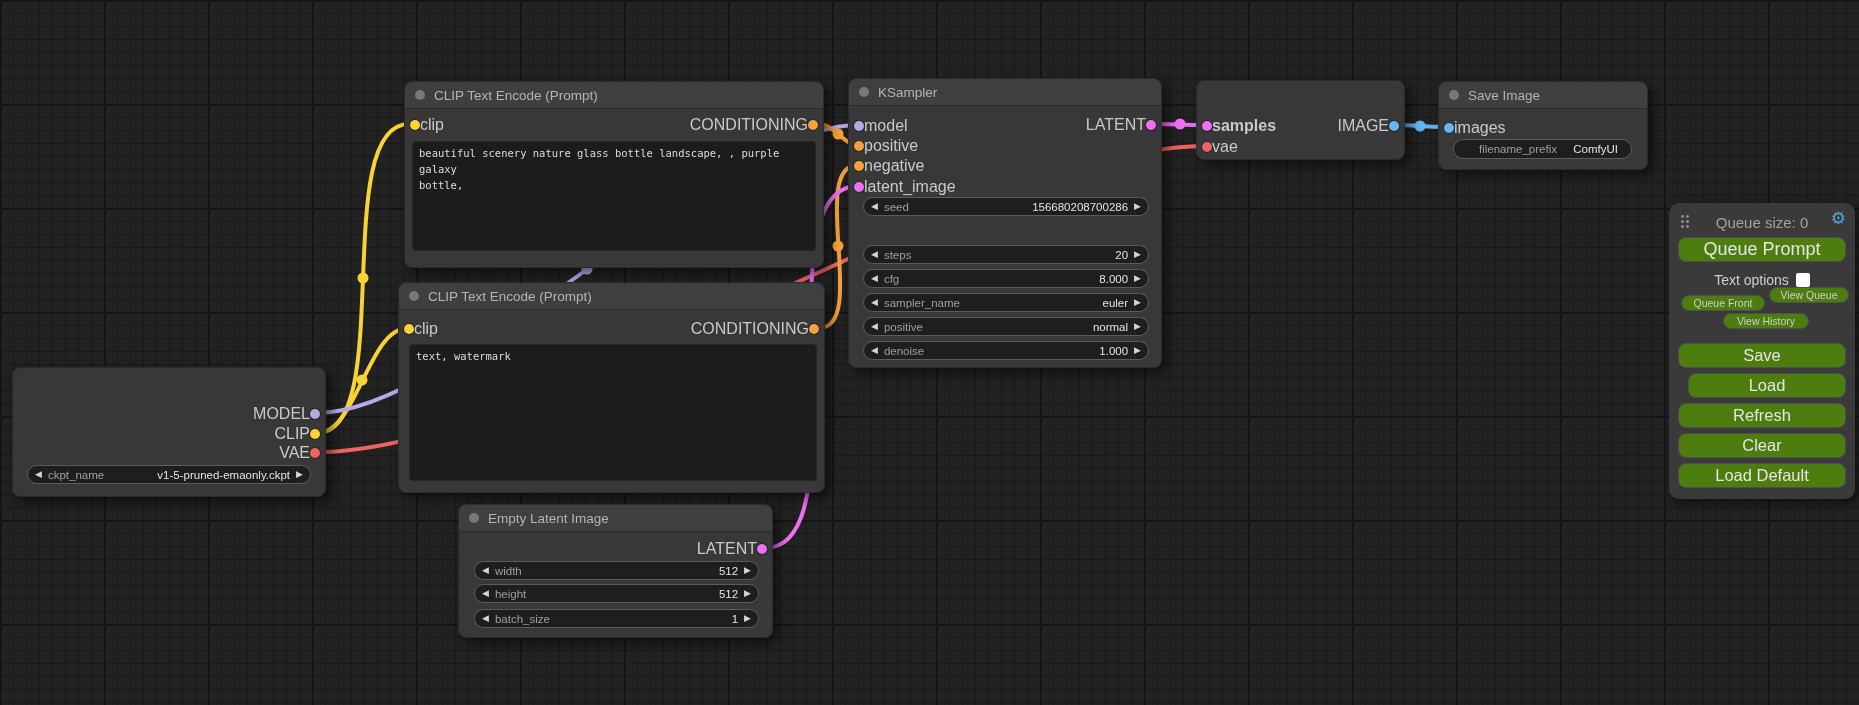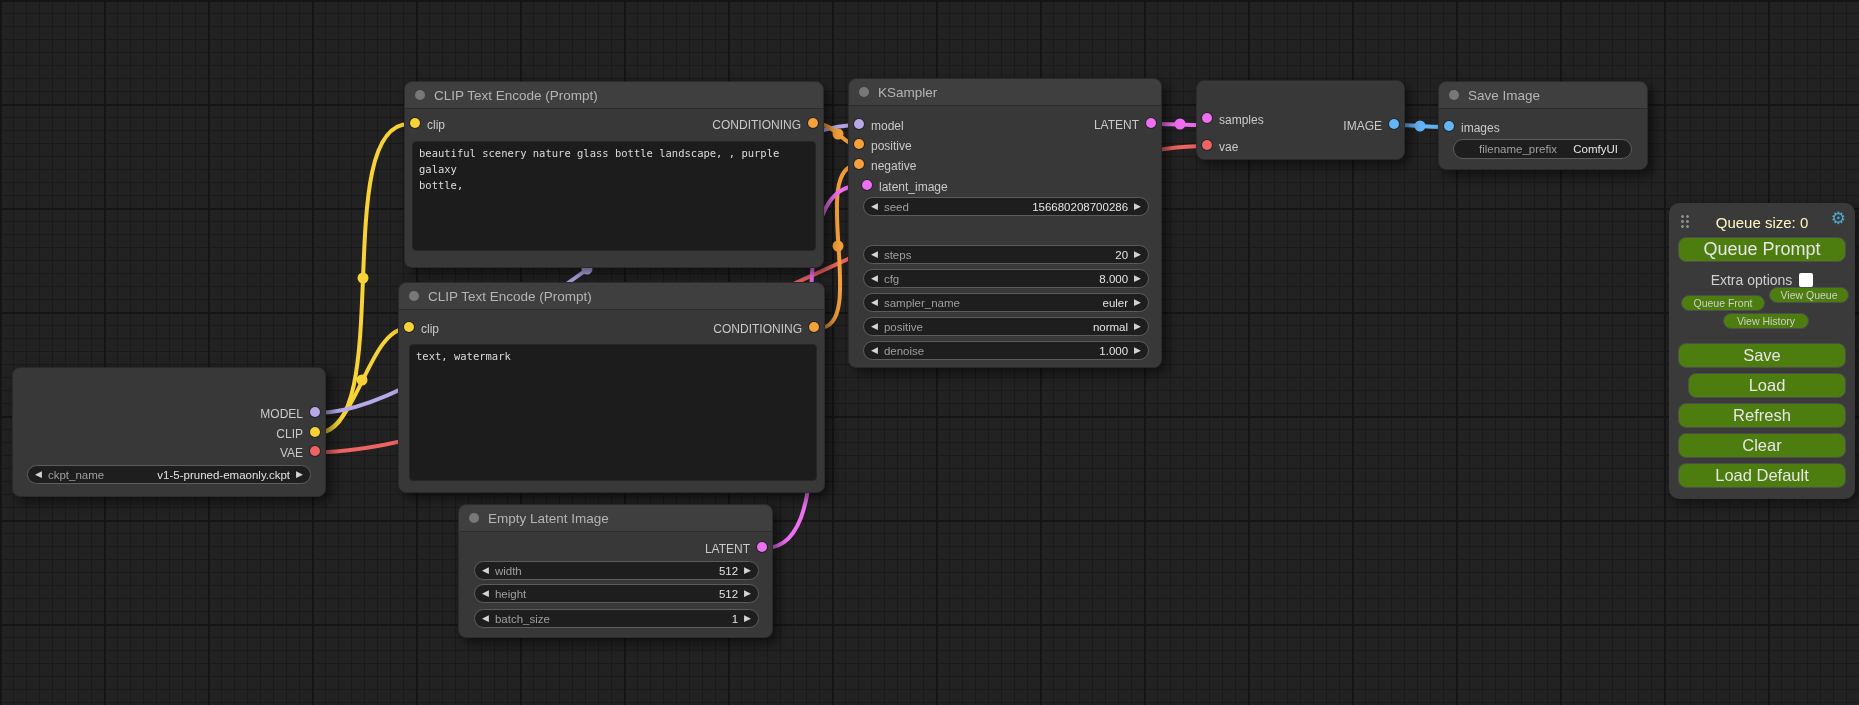--- a/index.html
+++ b/index.html
@@ -22,21 +22,21 @@
     box-shadow:5px 5px 12px rgba(0,0,0,.55);color:#c9c9c9;
     border:1px solid #2b2b2b;box-sizing:border-box;
   }
   .node-title{
     height:26px;background:#3f3f3f;border-radius:8px 8px 0 0;
     border-bottom:1px solid #2c2c2c;display:flex;align-items:center;
     padding:0 10px;gap:9px;font-size:13.5px;color:#b4b4b4;
   }
   .title-dot{width:10px;height:10px;border-radius:50%;background:#787878;flex:none;}
 
-  .port{position:absolute;display:flex;gap:7px;height:14px;font-size:12px;color:#c9c9c9;white-space:nowrap;}
+  .port{position:absolute;display:flex;align-items:center;height:14px;font-size:16px;color:#c9c9c9;white-space:nowrap;}
   .port.in{left:5px;}
   .port.out{right:5px;}
   .dot{width:10px;height:10px;border-radius:50%;flex:none;box-shadow:0 0 0 1px rgba(0,0,0,.35);}
 
   .c-model{background:#b7a8e8;} .c-clip{background:#f7d336;} .c-vae{background:#ee6462;}
   .c-cond{background:#f5a03a;}  .c-latent{background:#ee6ff1;} .c-image{background:#64b5f6;}
   .s-model{stroke:#b7a8e8;} .s-clip{stroke:#f7d336;} .s-vae{stroke:#ee6462;}
   .s-cond{stroke:#f5a03a;}  .s-latent{stroke:#ee6ff1;} .s-image{stroke:#64b5f6;}
   .f-model{fill:#b7a8e8;} .f-clip{fill:#f7d336;} .f-vae{fill:#ee6462;}
   .f-cond{fill:#f5a03a;}  .f-latent{fill:#ee6ff1;} .f-image{fill:#64b5f6;}
@@ -57,21 +57,21 @@
     font-size:10.5px;line-height:1.5;color:#dcdcdc;white-space:pre-wrap;word-break:break-word;
   }
 
   .queue-panel{
     position:absolute;z-index:3;background:#3a3a3a;border-radius:10px;
     box-shadow:4px 4px 12px rgba(0,0,0,.55);color:#d6d6d6;box-sizing:border-box;
   }
   .qp-header{position:absolute;top:9px;left:0;right:0;height:20px;display:flex;align-items:center;}
   .drag-handle{position:absolute;left:11px;top:2px;width:9px;height:14px;
     background-image:radial-gradient(#8d8d8d 1.3px,transparent 1.5px);background-size:5px 5px;}
-  .qp-title{flex:1;text-align:center;font-size:15px;color:#fef9c3;}
+  .qp-title{flex:1;text-align:center;font-size:15px;color:#a3a3a3;}
   .gear{position:absolute;right:9px;top:-2px;font-size:17px;color:#4fa8cf;line-height:1;cursor:pointer;}
   .qbtn{
     position:absolute;background:#4d7c0f;border:1px solid #4e4e4e;border-radius:8px;
     color:#e6e6e6;display:flex;align-items:center;justify-content:center;
     box-sizing:border-box;cursor:pointer;
   }
   .qbtn.big{left:9px;right:9px;height:25px;font-size:16.5px;}
   .qbtn.small{height:16px;font-size:10.5px;border-radius:9px;color:#cfcfcf;}
   .extra-row{position:absolute;left:0;right:0;display:flex;align-items:center;justify-content:center;gap:7px;font-size:14px;color:#cfcfcf;}
   .checkbox{width:14px;height:14px;background:#ffffff;border-radius:2px;flex:none;cursor:pointer;}
@@ -195,21 +195,21 @@
       <span>model</span>
     </div>
     <div class="port in" style="top:60px;">
       <span class="dot c-cond"></span>
       <span>positive</span>
     </div>
     <div class="port in" style="top:80px;">
       <span class="dot c-cond"></span>
       <span>negative</span>
     </div>
-    <div class="port in" style="top:101px;margin-left:8px;">
+    <div class="port in" style="top:101px;">
       <span class="dot c-latent"></span>
       <span>latent_image</span>
     </div>
     <div class="port out" style="top:39px;">
       <span>LATENT</span>
       <span class="dot c-latent"></span>
     </div>
 
     <div class="widget" style="left:14px;top:118px;width:286px;">
       <span class="warrow">◀</span>
@@ -243,21 +243,21 @@
     </div>
     <div class="widget" style="left:14px;top:262px;width:286px;">
       <span class="warrow">◀</span>
       <span class="wlabel">denoise</span>
       <span class="wvalue">1.000</span>
       <span class="warrow">▶</span>
     </div>
   </div>
 
   <div class="node" style="left:1196px;top:80px;width:209px;height:80px;">
-    <div class="port in" style="top:32px;">
+    <div class="port in" style="top:38px;font-weight:bold;">
       <span class="dot c-latent"></span>
       <span>samples</span>
     </div>
     <div class="port in" style="top:59px;">
       <span class="dot c-vae"></span>
       <span>vae</span>
     </div>
     <div class="port out" style="top:38px;">
       <span>IMAGE</span>
       <span class="dot c-image"></span>
@@ -280,21 +280,21 @@
   </div>
 
   <div class="queue-panel" style="left:1669px;top:203px;width:186px;height:296px;">
     <div class="qp-header">
       <span class="drag-handle"></span>
       <span class="qp-title">Queue size: 0</span>
       <span class="gear">⚙</span>
     </div>
     <div class="qbtn big" style="top:34px;font-size:18px;">Queue Prompt</div>
     <div class="extra-row" style="top:69px;">
-      <span>Extra options</span>
+      <span>Text options</span>
       <span class="checkbox"></span>
     </div>
     <div class="qbtn small" style="left:12px;top:92px;width:84px;">Queue Front</div>
     <div class="qbtn small" style="left:100px;top:84px;width:80px;">View Queue</div>
     <div class="qbtn small" style="left:54px;top:110px;width:86px;">View History</div>
     <div class="qbtn big" style="top:140px;">Save</div>
     <div class="qbtn big" style="top:170px;margin-left:10px;">Load</div>
     <div class="qbtn big" style="top:200px;">Refresh</div>
     <div class="qbtn big" style="top:230px;">Clear</div>
     <div class="qbtn big" style="top:260px;">Load Default</div>

